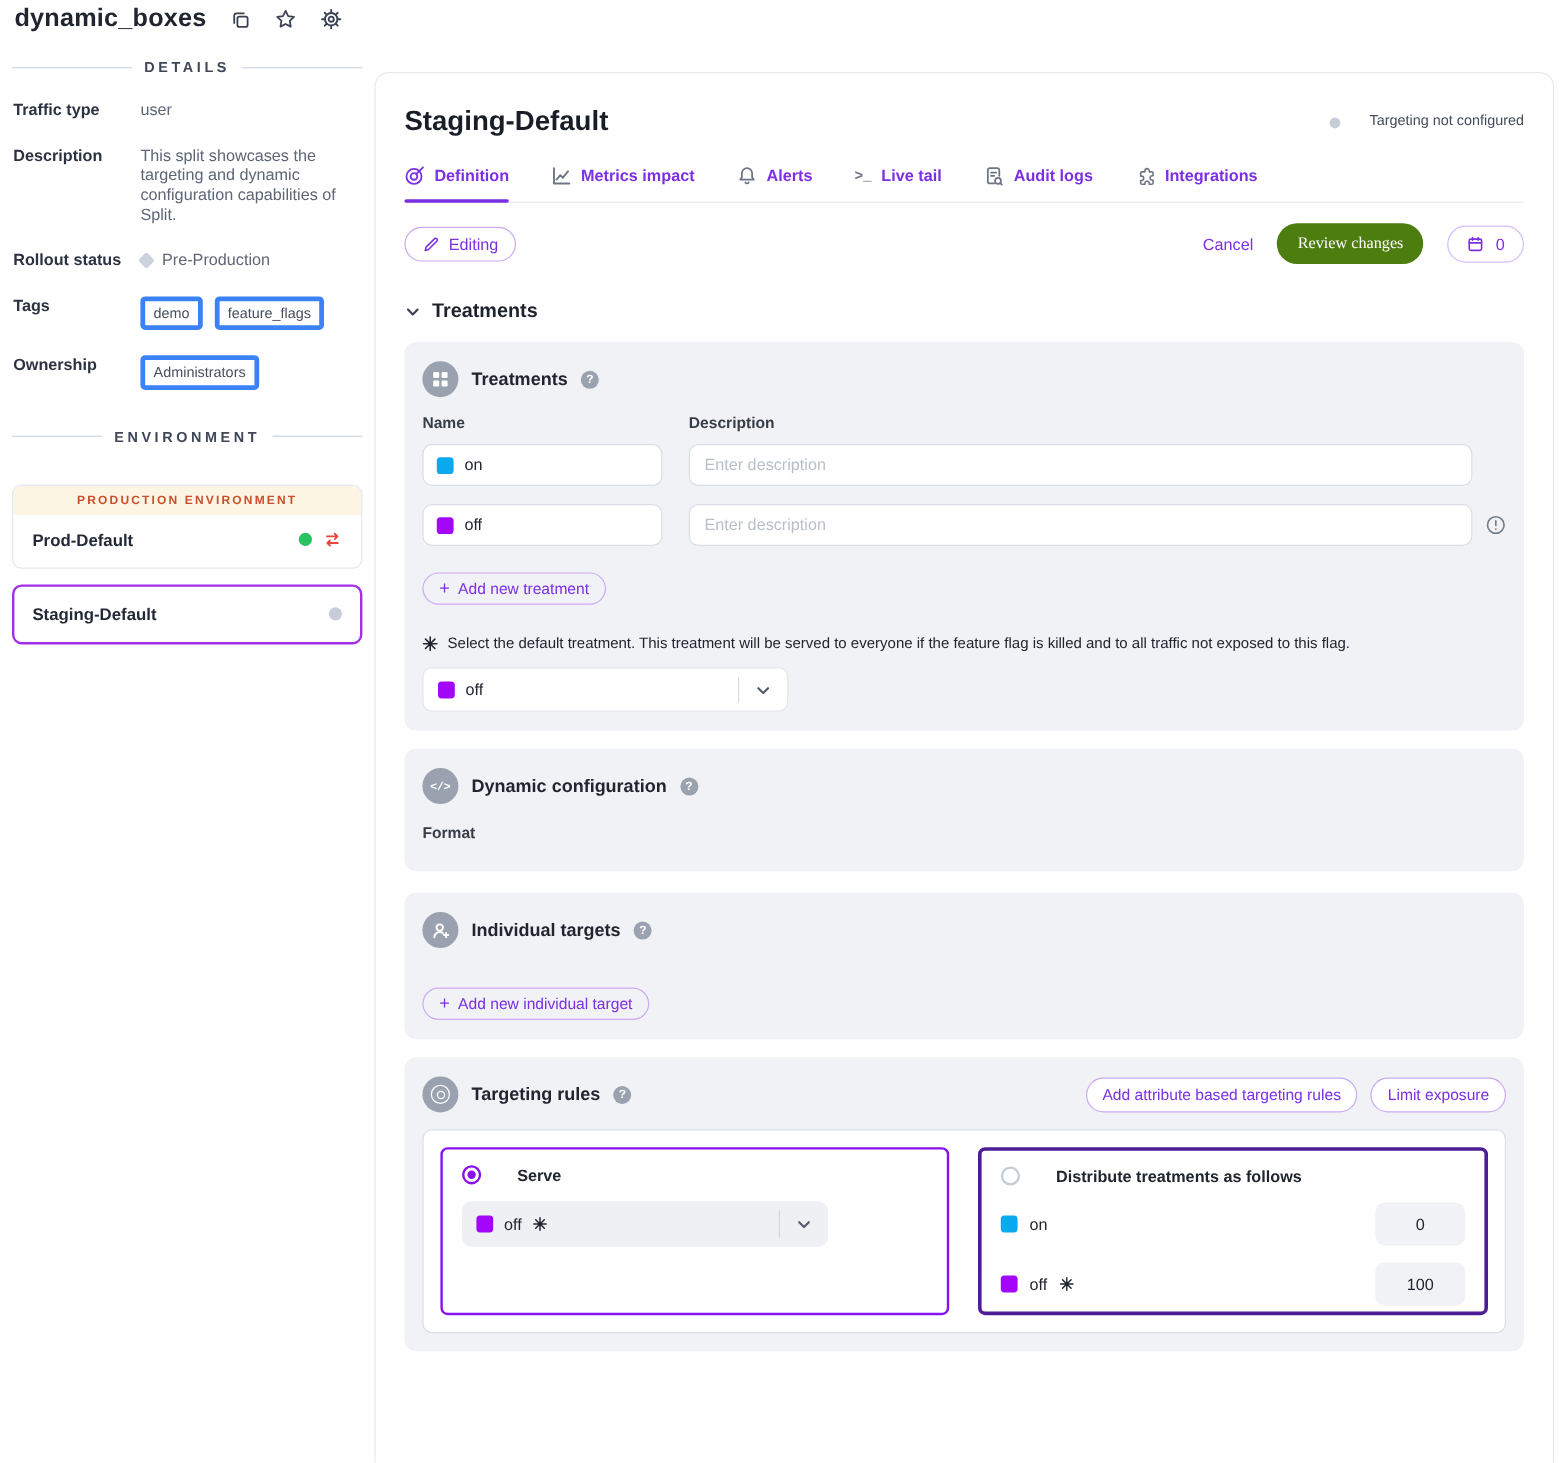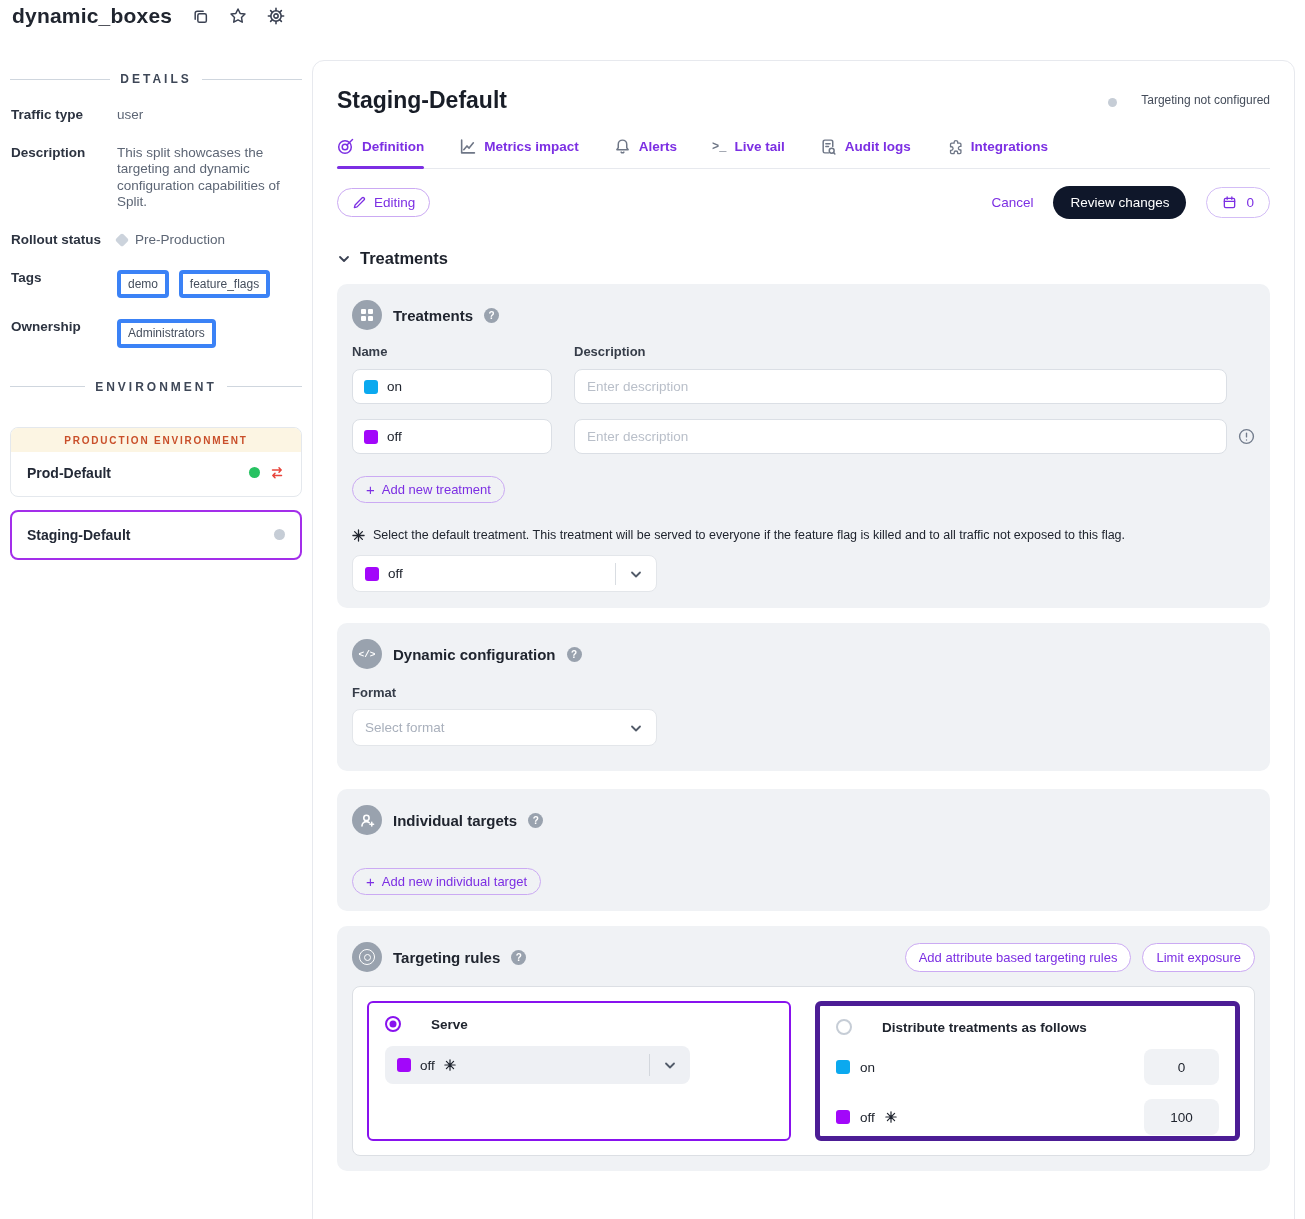--- a/index.html
+++ b/index.html
@@ -9,21 +9,21 @@
     background:#ffffff; color:#242a35; overflow:hidden; position:relative;
   }
   svg { display:block; }
 
   
   .app-title-row { position:absolute; left:12px; top:4px; display:flex; align-items:center; gap:20px; }
   .app-title { font-size:21px; font-weight:bold; color:#20252f; letter-spacing:0.2px; }
   .title-icon { color:#3a4152; cursor:pointer; }
 
   
-  .sidebar { position:absolute; left:0; top:56px; width:312px; padding:0 10px; }
+  .sidebar { position:absolute; left:0; top:33px; width:312px; padding:0 10px; }
   .divider-header { display:flex; align-items:center; gap:10px; margin-top:16px; }
   .divider-header .line { flex:1; height:1px; background:#cfd6de; }
   .divider-text { font-size:12px; font-weight:bold; letter-spacing:3px; color:#3e4757; }
 
   .field { display:flex; margin-top:21px; padding-left:1px; }
   .field-label { width:106px; flex:none; font-size:13.5px; font-weight:bold; color:#2c3340; line-height:1.25; }
   .field-value { font-size:13.5px; color:#5d6675; line-height:1.22; width:176px; }
   .rollout-value { display:flex; align-items:center; gap:8px; }
   .diamond { width:10px; height:10px; background:#ccd3dc; transform:rotate(45deg); border-radius:2px; flex:none; }
   .chip { display:inline-block; border:4px solid #3b82f6; border-radius:4px; padding:3px 7px; font-size:12px; color:#454e5d; background:#fff; margin-right:6px; }
@@ -58,21 +58,21 @@
   .tab.active .ticon { color:#7c2fe3; }
   .tab.active::after { content:''; position:absolute; left:0; right:0; bottom:-1px; height:3px; background:#7c2fe3; border-radius:2px; }
   .term-glyph { font-family:"Liberation Mono", monospace; font-size:12px; font-weight:bold; color:#6e7686; }
 
   
   .toolbar { display:flex; align-items:center; margin-top:17px; }
   .pill { display:inline-flex; align-items:center; gap:7px; border:1px solid #cbaaf3; border-radius:16px;
           padding:6px 14px; color:#7c2fe3; font-size:13.5px; background:transparent; cursor:pointer; }
   .toolbar-right { margin-left:auto; display:flex; align-items:center; gap:20px; }
   .link-btn { color:#7c2fe3; font-size:13.5px; cursor:pointer; }
-  .primary-btn { background:#0f172a; color:#fff; border-radius:17px; padding:9px 17px; font-size:13.5px; cursor:pointer; }
+  .primary-btn { background:#4d7c0f; color:#fff; border-radius:17px; padding:9px 17px; font-size:13.5px; cursor:pointer;font-family:Liberation Serif, serif; }
   .schedule-btn { display:inline-flex; align-items:center; gap:9px; border:1px solid #d3bdf6; border-radius:17px;
                   padding:7px 15px; color:#7c2fe3; font-size:13.5px; cursor:pointer; }
 
   
   .section-heading { display:flex; align-items:center; gap:9px; margin-top:30px; cursor:default; }
   .section-heading .txt { font-size:16.5px; font-weight:bold; color:#1d222c; }
 
   
   .panel { margin-top:16px; background:#f0f2f5; border-radius:10px; padding:16px 15px 16px; }
   .panel-header { display:flex; align-items:center; gap:11px; }
@@ -111,21 +111,21 @@
   .placeholder-text { color:#a9b0bc; }
 
   
   .rules-header { display:flex; align-items:center; }
   .rules-header .left { display:flex; align-items:center; gap:11px; }
   .rules-buttons { margin-left:auto; display:flex; align-items:center; gap:11px; }
   .rules-buttons .pill { background:#fff; padding:6px 13px; font-size:13px; }
   .rules-body { margin-top:14px; background:#fff; border:1px solid #dcdfe4; border-radius:8px; padding:14px; display:flex; gap:24px; }
   .rule-box { height:140px; border-radius:6px; padding:13px 16px; }
   .rule-serve { width:424px; border:2px solid #8812ee; }
-  .rule-distribute { flex:1; border:5px solid #4c1d95; }
+  .rule-distribute { flex:1; border:3px solid #4c1d95; }
   .radio-row { display:flex; align-items:center; gap:10px; }
   .radio { width:16px; height:16px; border-radius:50%; flex:none; position:relative; cursor:pointer; background:#fff; }
   .radio.checked { border:2px solid #8812ee; }
   .radio.checked::after { content:''; position:absolute; left:50%; top:50%; transform:translate(-50%,-50%);
                           width:7px; height:7px; border-radius:50%; background:#8812ee; }
   .radio.unchecked { border:2px solid #c6cdd6; }
   .radio-label { font-size:13.5px; font-weight:bold; color:#20252f;margin-left:20px; }
   .serve-select { margin-top:14px; width:305px; height:38px; background:#eef0f4; border-radius:8px; border:none;
                   display:flex; align-items:center; padding-left:12px; font-size:13.5px; color:#20252f; cursor:pointer; }
   .serve-select .select-divider { background:#d3d7dd; }
@@ -404,30 +404,20 @@
   <div class="panel" style="margin-top:15px; padding-bottom:25px;">
     <div class="panel-header">
       <span class="icon-circle">
         <span class="code-glyph">&lt;/&gt;</span>
       </span>
       <span class="panel-title">Dynamic configuration</span>
       <span class="qbadge">?</span>
     </div>
     <div class="cols" style="margin-top:16px;">
       <span>Format</span>
-    </div>
-    <div class="select-box" style="margin-top:9px;">
-      <span class="placeholder-text">Select format</span>
-      <span class="select-end">
-        <span class="select-chev">
-          <svg width="16" height="16" viewBox="0 0 16 16" fill="none" stroke="#525b69" stroke-width="1.8" stroke-linecap="round" stroke-linejoin="round">
-              <path d="M4 6.5l4 4 4-4"></path>
-            </svg>
-        </span>
-      </span>
     </div>
   </div>
 
 
   <div class="panel" style="margin-top:18px; padding-bottom:16px;">
     <div class="panel-header">
       <span class="icon-circle">
         <svg width="17" height="17" viewBox="0 0 16 16" fill="none" stroke="#fff" stroke-width="1.5" stroke-linecap="round">
           <circle cx="7" cy="5.6" r="2.5"></circle>
             <path d="M2.8 13.2c0-2.3 1.9-4.1 4.2-4.1 1 0 1.9.3 2.6.9"></path>

